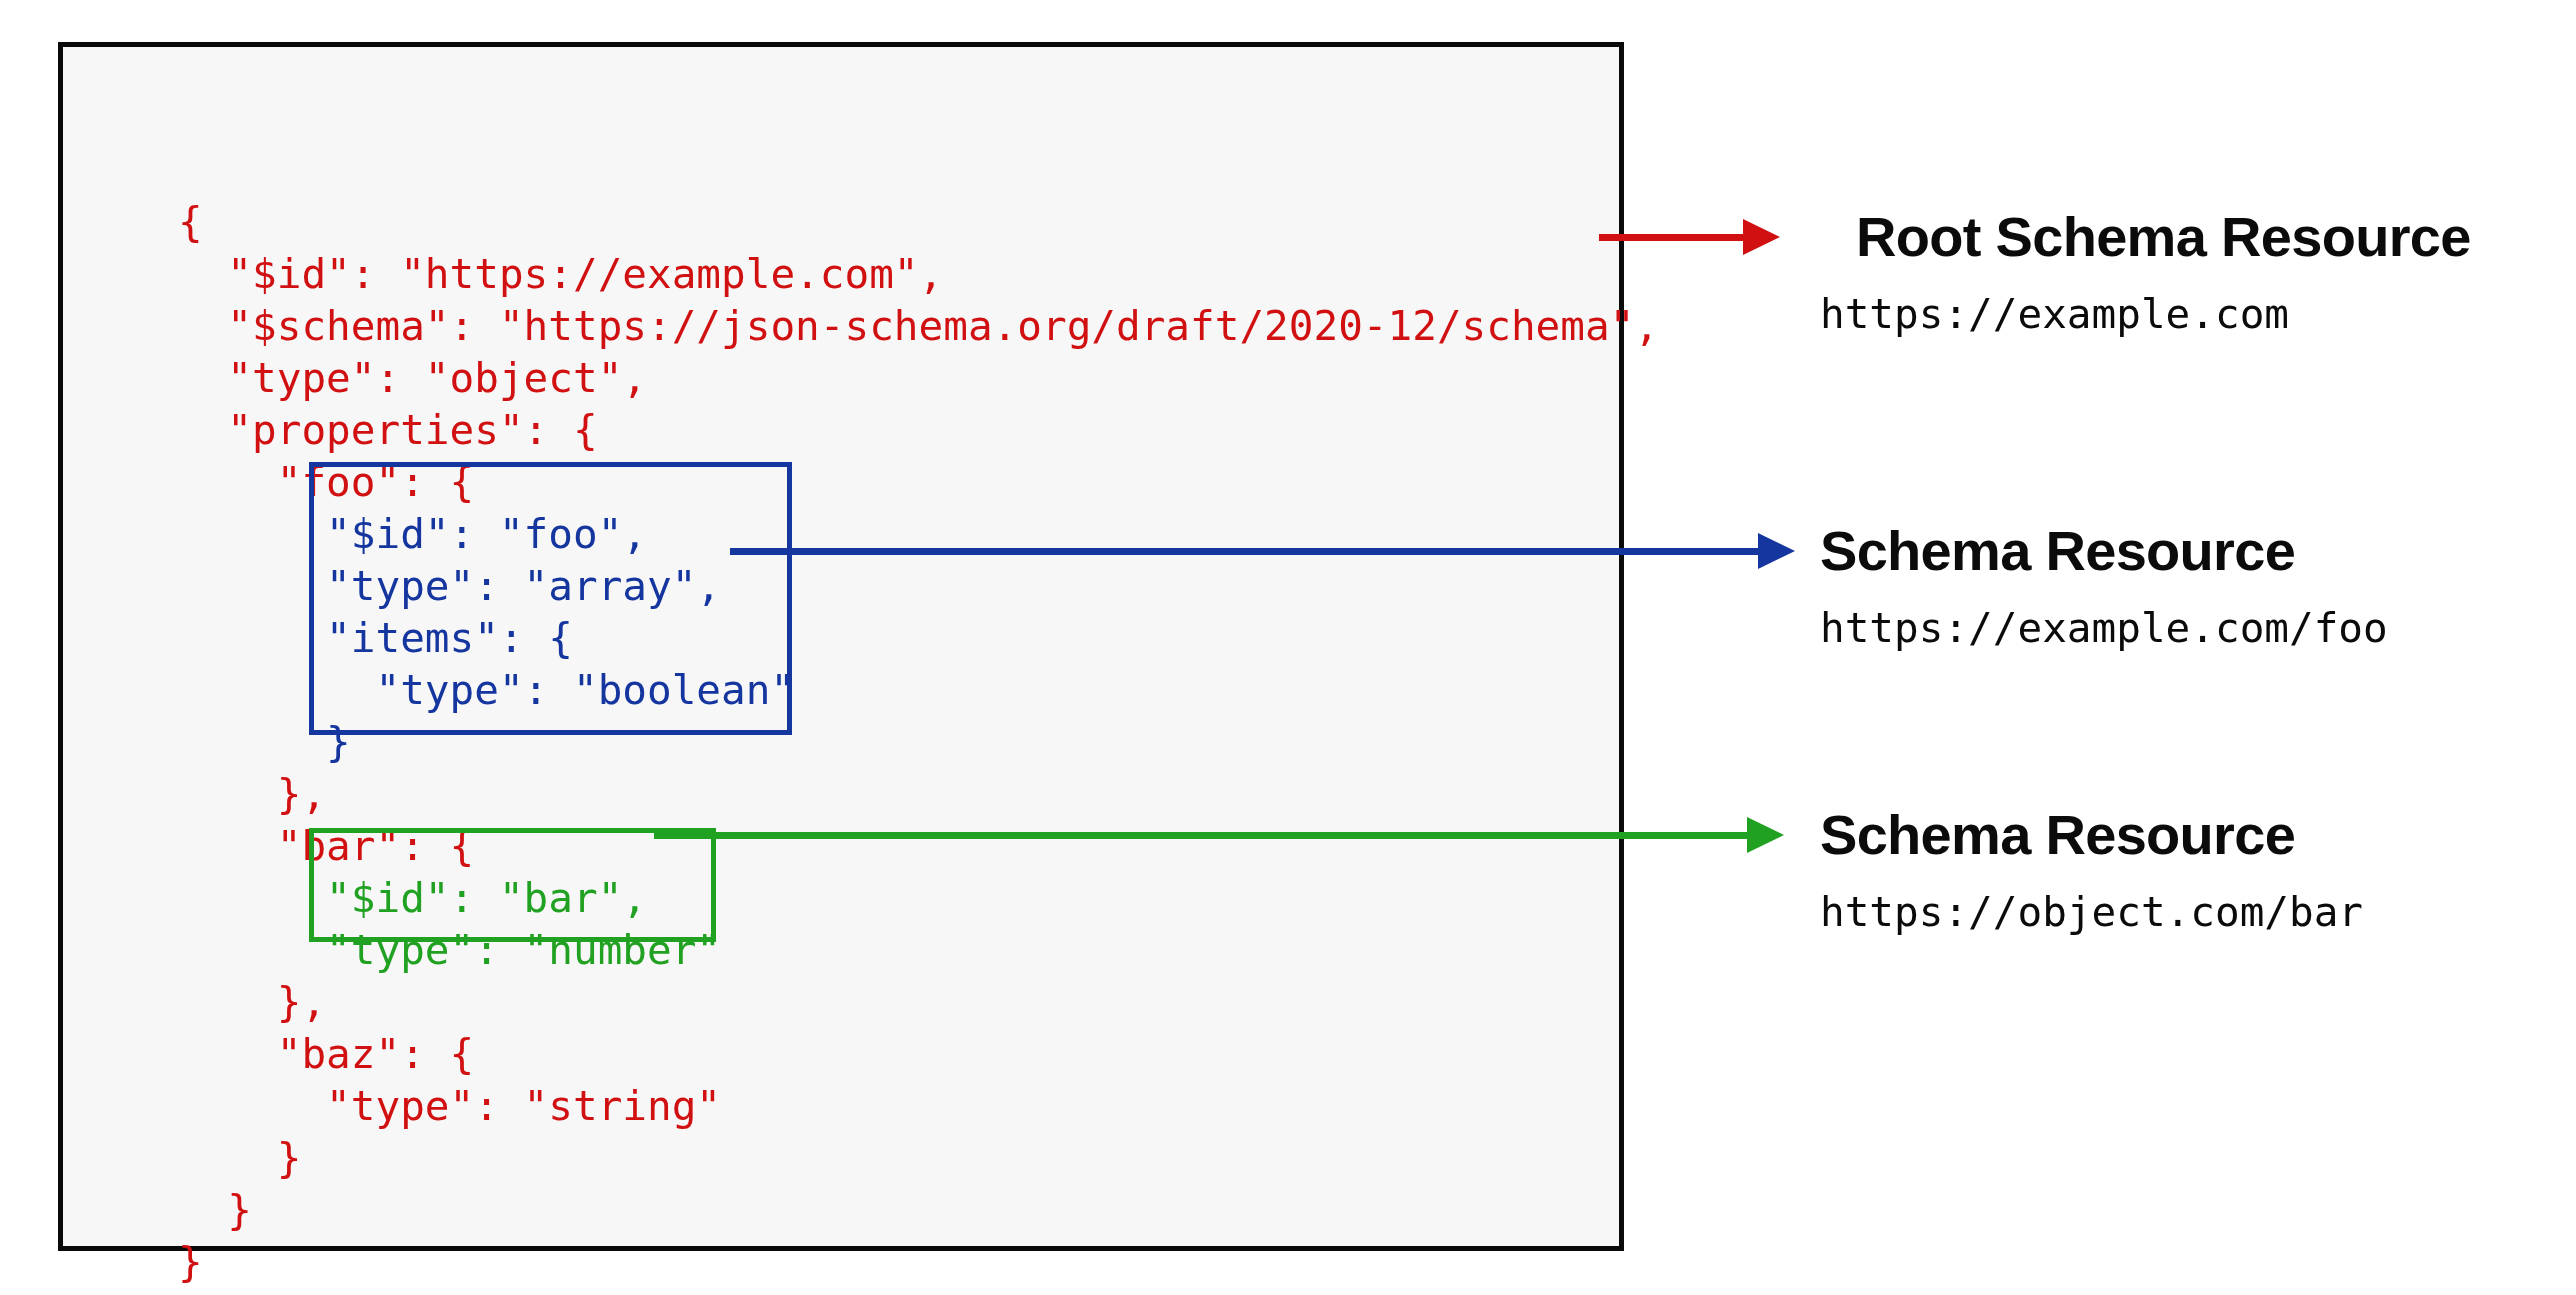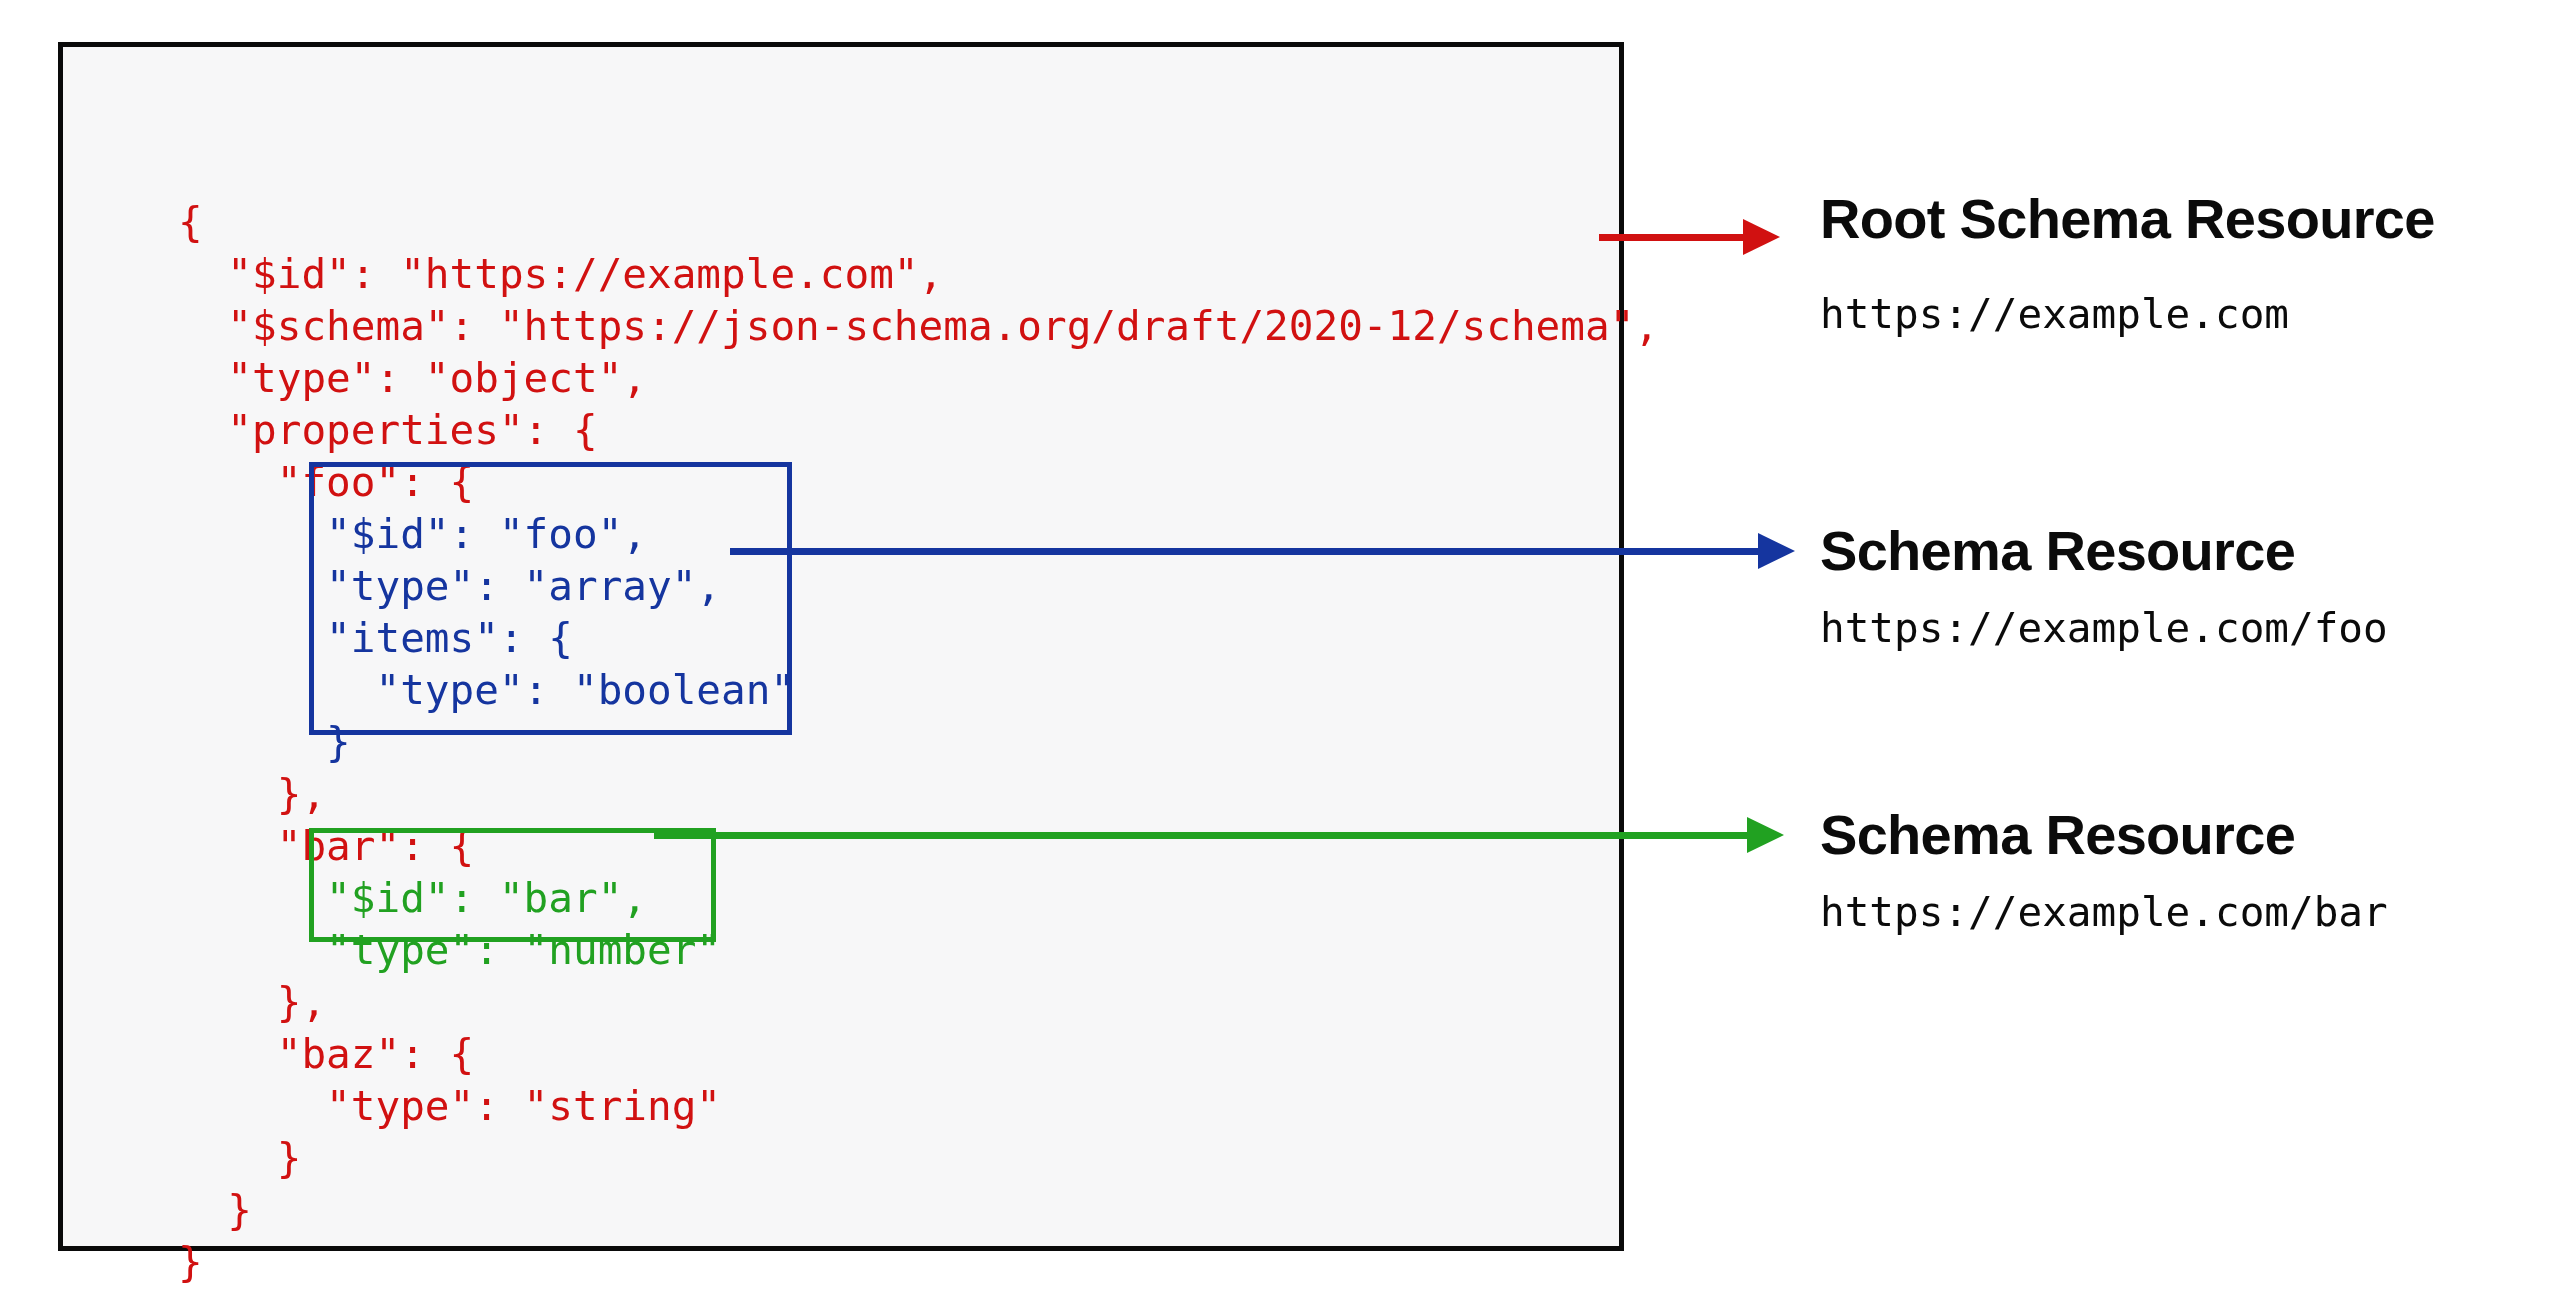--- a/index.html
+++ b/index.html
@@ -32,21 +32,21 @@
   #arrow-bar{left:654px;top:832px;width:1093px;color:var(--green);}
   .anno-title{
     position:absolute;left:1820px;color:#0b0b0b;
     font-family:"Liberation Sans",sans-serif;font-weight:bold;
     font-size:56px;line-height:56px;letter-spacing:-0.7px;white-space:nowrap;
   }
   .anno-url{
     position:absolute;left:1820px;color:#0b0b0b;
     font-size:41px;line-height:41px;white-space:nowrap;
   }
-  #title-root{top:191px;} #url-root{top:294px;text-align:center;}
+  #title-root{top:209px;margin-left:36px;} #url-root{top:294px;text-align:center;}
   #title-foo{top:523px;}  #url-foo{top:608px;}
   #title-bar{top:807px;} #url-bar{top:892px;}
 </style>
 </head>
 <body>
 
 <div>
 
   <div class="outer-box">
     <pre id="code"><div class="cl-red">{</div><div class="cl-red">  "$id": "https://example.com",</div><div class="cl-red">  "$schema": "https://json-schema.org/draft/2020-12/schema",</div><div class="cl-red">  "type": "object",</div><div class="cl-red">  "properties": {</div><div class="cl-red">    "foo": {</div><div class="cl-blue">      "$id": "foo",</div><div class="cl-blue">      "type": "array",</div><div class="cl-blue">      "items": {</div><div class="cl-blue">        "type": "boolean"</div><div class="cl-blue">      }</div><div class="cl-red">    },</div><div class="cl-red">    "bar": {</div><div class="cl-green">      "$id": "bar",</div><div class="cl-green">      "type": "number"</div><div class="cl-red">    },</div><div class="cl-red">    "baz": {</div><div class="cl-red">      "type": "string"</div><div class="cl-red">    }</div><div class="cl-red">  }</div><div class="cl-red">}</div></pre>
@@ -58,16 +58,16 @@
   <div class="arrow" id="arrow-foo"></div>
   <div class="arrow" id="arrow-bar"></div>
 
   <div class="anno-title" id="title-root">Root Schema Resource</div>
   <div class="anno-url" id="url-root">https://example.com</div>
 
   <div class="anno-title" id="title-foo">Schema Resource</div>
   <div class="anno-url" id="url-foo">https://example.com/foo</div>
 
   <div class="anno-title" id="title-bar">Schema Resource</div>
-  <div class="anno-url" id="url-bar">https://example.com/bar</div>
+  <div class="anno-url" id="url-bar">https://object.com/bar</div>
 
 </div>
 
 
 </body></html>

